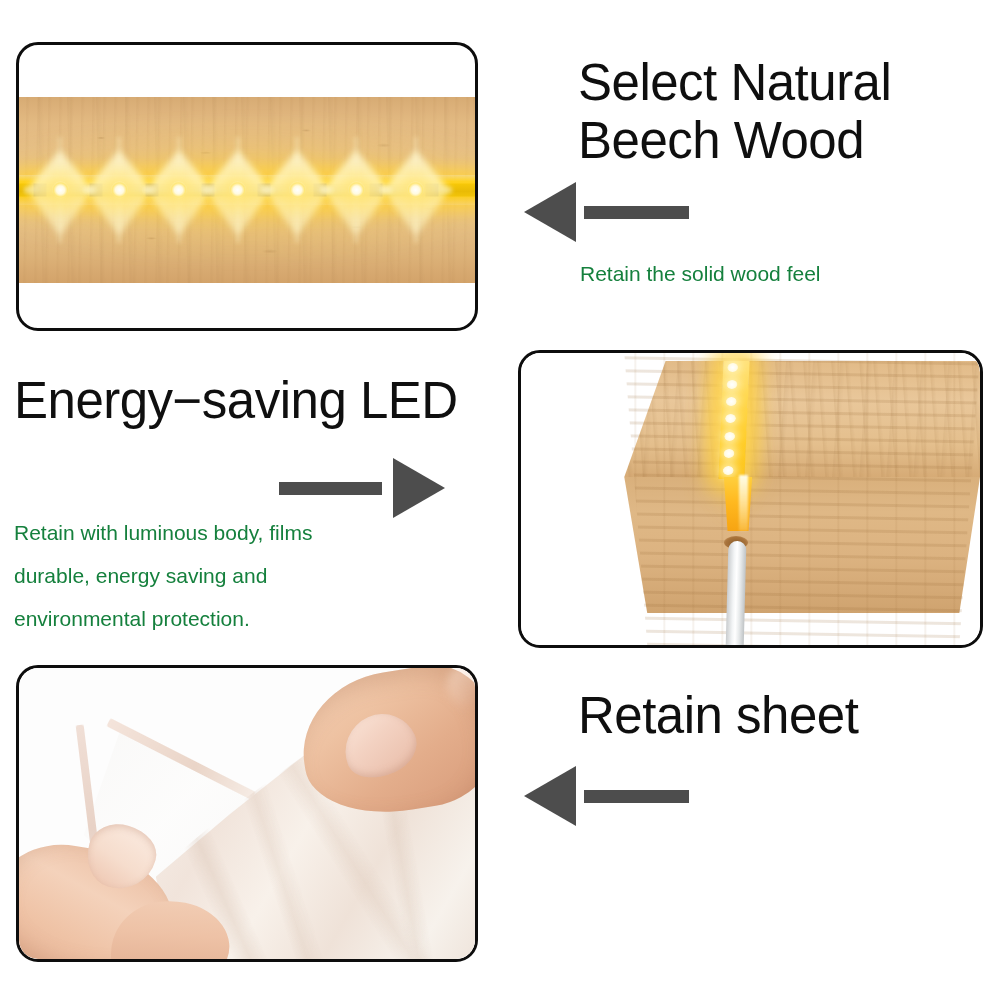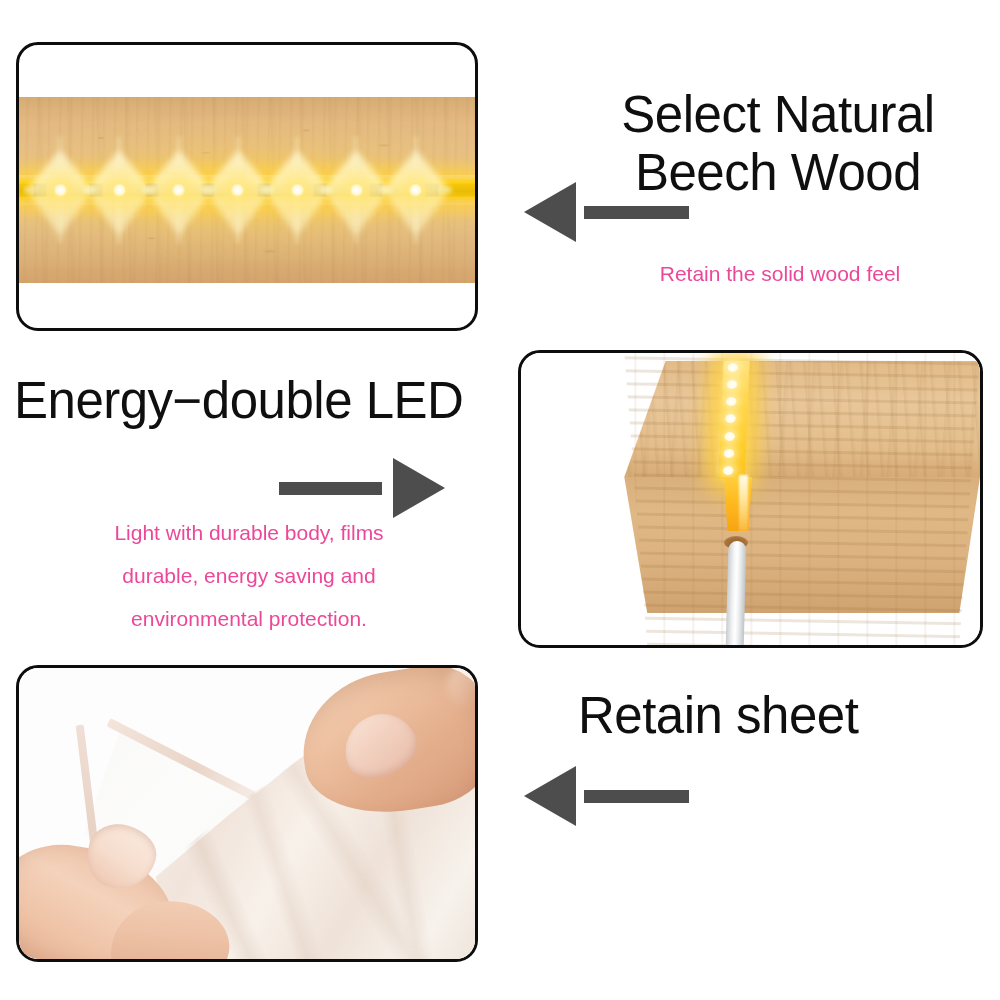--- a/index.html
+++ b/index.html
@@ -545,23 +545,22 @@
     font-weight: 400;
     color: #0f0f0f;
     letter-spacing: -0.5px;
     white-space: pre-line;
   }
   .caption {
     margin: 0;
     font-size: 21px;
     line-height: 43px;
     font-weight: 400;
-    color: #ec4899;
+    color: #15803d;
     white-space: pre-line;
-    text-align: center;
   }
 </style>
 </head>
 <body>
 
 <div id="stage">
 
   <div class="panel" id="panel-led">
     <div class="panel-inner">
       <div class="wood-band">
@@ -602,45 +601,45 @@
         <div class="led-dot" style="left:74%"></div>
 
         <div class="led-cone" style="left:87%"></div>
         <div class="led-cone down" style="left:87%"></div>
         <div class="led-flare" style="left:87%"></div>
         <div class="led-dot" style="left:87%"></div>
       </div>
     </div>
   </div>
 
-  <div class="block" style="left:578px; top:86px; width:400px;text-align:center;">
+  <div class="block" style="left:578px; top:54px; width:400px;">
     <h2 class="headline">Select Natural
 Beech Wood</h2>
   </div>
 
   <div class="arrow left" style="left:524px; top:182px;">
     <span class="head"></span>
     <span class="shaft"></span>
   </div>
 
   <div class="block" style="left:580px; top:252px; width:400px;">
     <p class="caption">Retain the solid wood feel</p>
   </div>
 
   <div class="block" style="left:14px; top:372px; width:480px;">
-    <h2 class="headline">Energy−double LED</h2>
+    <h2 class="headline">Energy−saving LED</h2>
   </div>
 
   <div class="arrow right" style="left:279px; top:458px;">
     <span class="shaft"></span>
     <span class="head"></span>
   </div>
 
   <div class="block" style="left:14px; top:511px; width:470px;">
-    <p class="caption">Light with durable body,  films
+    <p class="caption">Retain with luminous body,  films
 durable,  energy saving and
 environmental protection.</p>
   </div>
 
   <div class="panel" id="panel-block">
     <div class="panel-inner">
       <div class="block-stage">
         <div class="block-top">
           <span class="block-top-grain"></span>
         </div>

